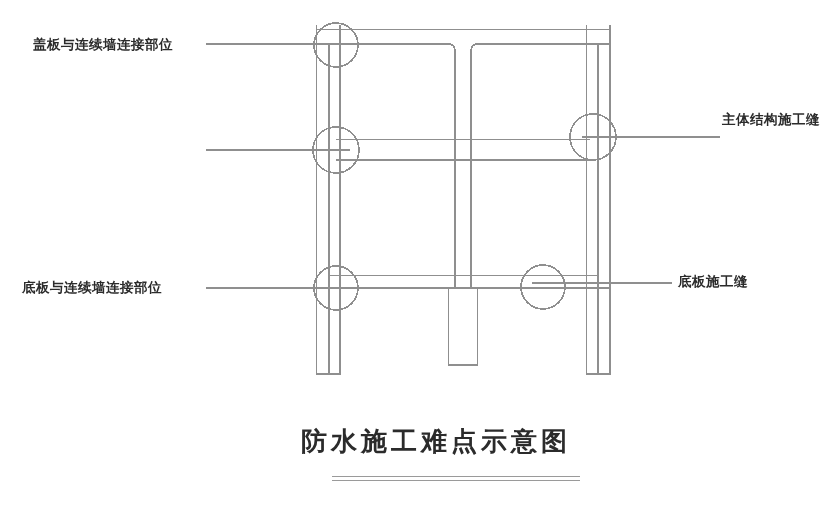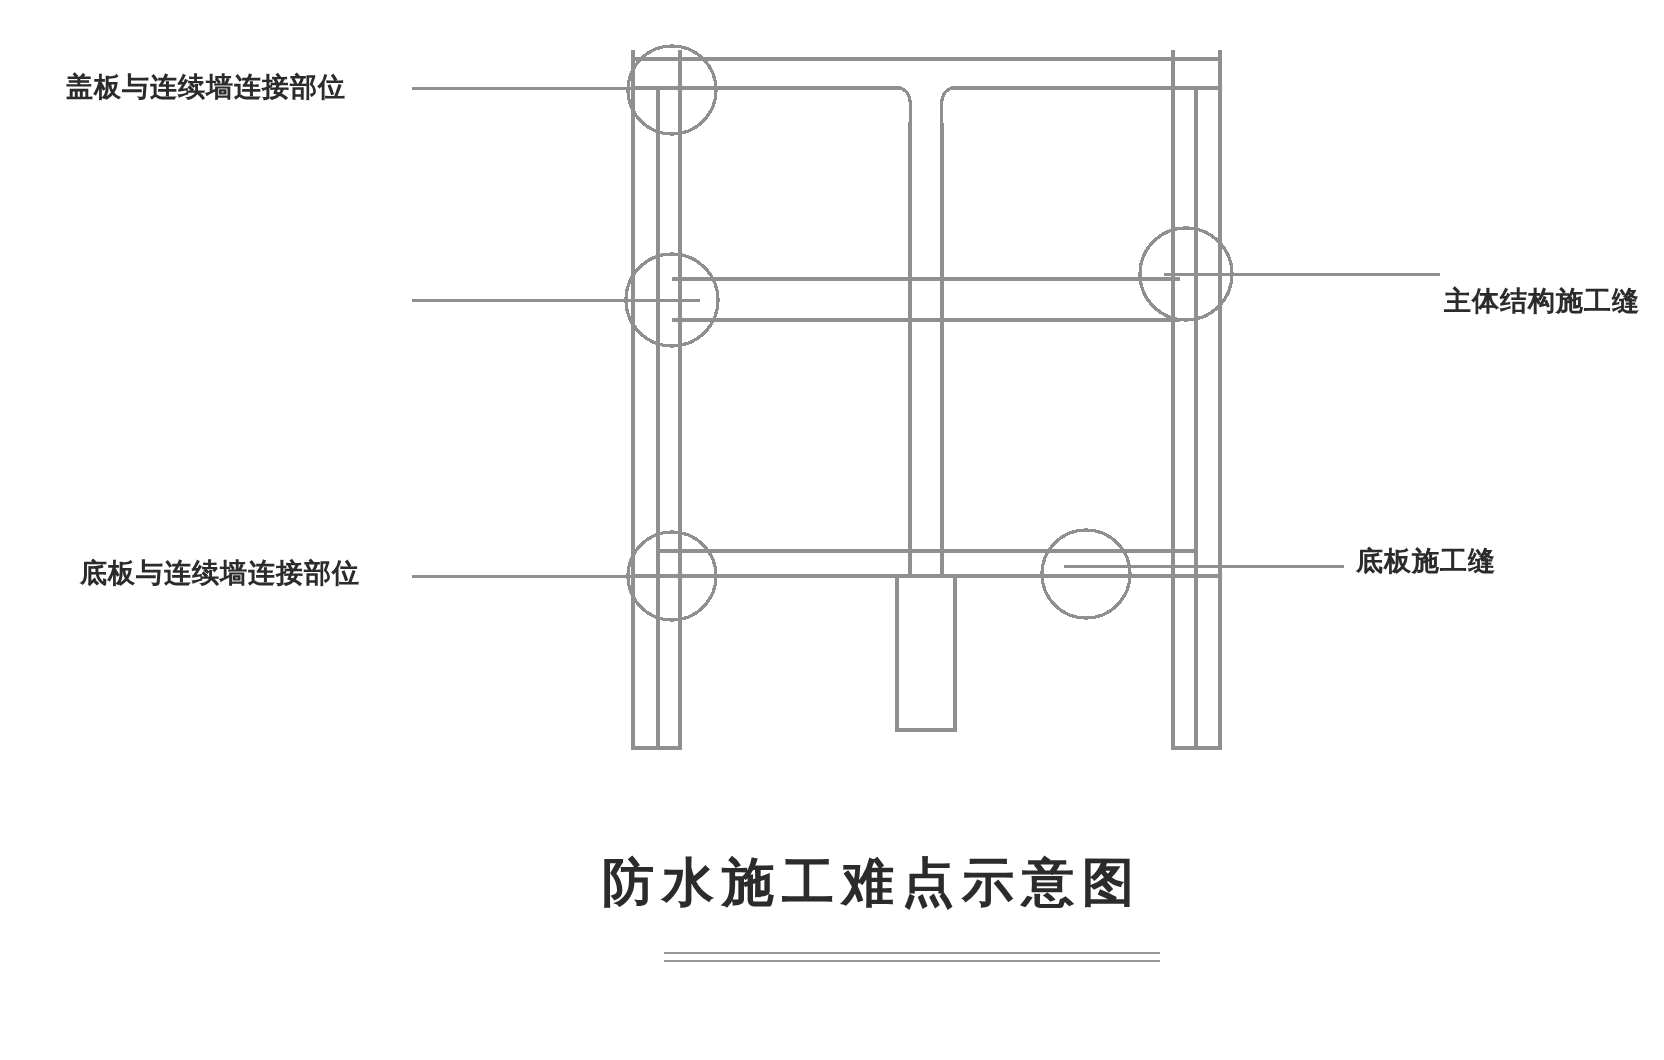--- a/index.html
+++ b/index.html
@@ -32,22 +32,22 @@
     font-family: "DejaVu Sans", sans-serif;
     font-size: 13.5px;
     font-weight: 700;
     color: #2b2b2b;
     letter-spacing: 0.5px;
     white-space: nowrap;
     line-height: 1;
   }
   .label-left-1 { left: 13px;  top: 38px; }
   .label-left-2 { left: 13px;  top: 155px; }
-  .label-left-3 { left: 20px;  top: 281px; }
-  .label-right-1 { left: 702px; top: 145px; }
+  .label-left-3 { left: 2px;  top: 281px; }
+  .label-right-1 { left: 702px; top: 113px; }
   .label-right-2 { left: 658px; top: 275px; text-align: right; }
 
   #figure-title {
     position: absolute;
     left: 0;
     top: 429px;
     width: 832px;
     text-align: center;
     font-family: Liberation Serif, serif;
     font-size: 26px;

